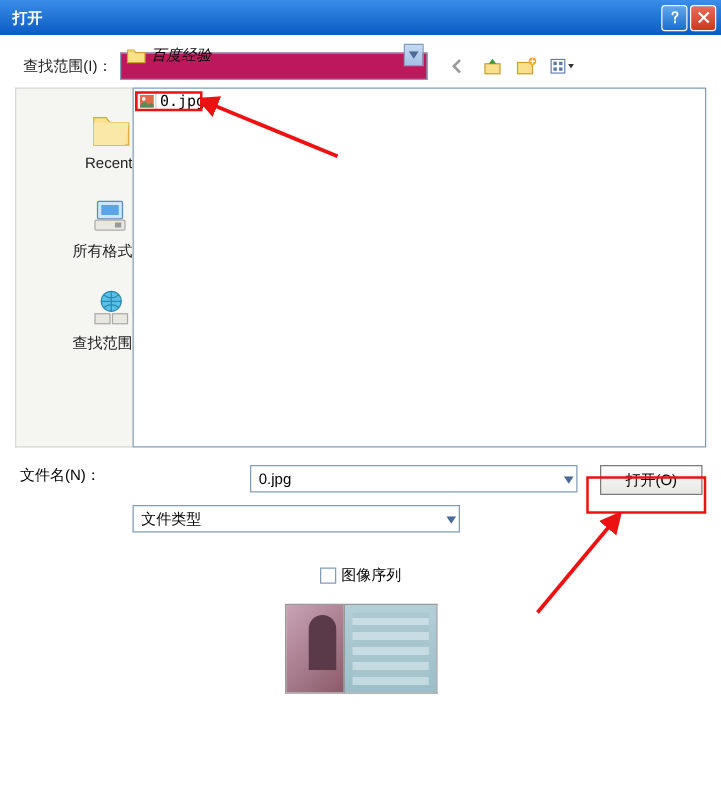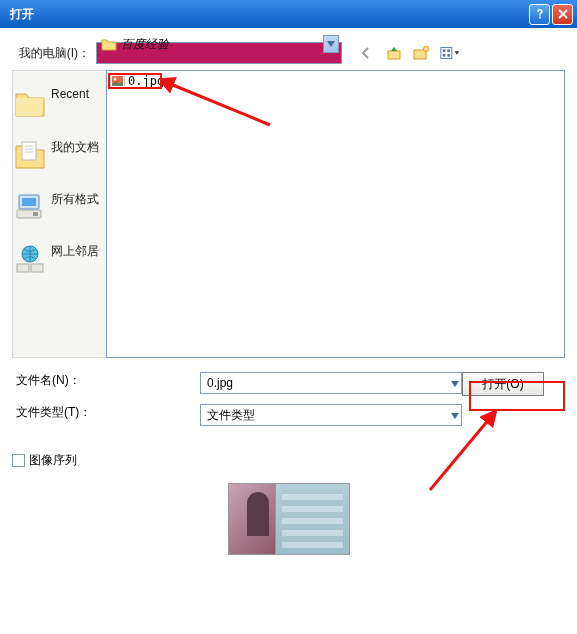--- a/index.html
+++ b/index.html
@@ -14,37 +14,37 @@
 .top-row { display: flex; align-items: center; margin-bottom: 6px; }
 .top-label { width: 84px; text-align: right; padding-right: 6px; color: #222; }
 .combo { flex: 0 0 246px; height: 22px; border: 1px solid #7f9db9; background: #be185d; display: flex; align-items: center; padding: 0 2px 18px 4px; position: relative; font-style: italic; }
 .combo .folder-icon { width: 16px; height: 14px; margin-right: 4px; }
 .combo-text { flex: 1; color: #000; }
 .combo .dd { width: 16px; height: 18px; background: linear-gradient(#c5d9f1,#a5c1e6); border: 1px solid #7f9db9; display:flex; align-items:center; justify-content:center; }
 .tool-icons { margin-left: 14px; display: flex; gap: 8px; align-items: center; }
 .ticon { width: 20px; height: 20px; display:flex; align-items:center; justify-content:center; color:#666; }
 .mid-row { display: flex; }
 .places-bar { width: 94px; background: #f5f5f2; border: 1px solid #d8d8d4; border-right: none; display: flex; flex-direction: column; align-items: center; padding-top: 10px; gap: 4px; }
-.place { display: flex; align-items: flex-start; gap: 4px; padding: 6px 0 10px 0; cursor: pointer; width: 100%; }
+.place { display: flex; flex-direction: column; align-items: flex-end; gap: 4px; padding: 6px 0 10px 0; cursor: pointer; width: 100%; }
 .place-icon { width: 34px; height: 32px; display:flex; align-items:center; justify-content:center; }
 .place-label { color: #222; }
 .file-list { flex: 1; height: 288px; border: 1px solid #7f9db9; background: #fff; padding: 2px 0 0 3px; overflow: hidden; }
 .file-item { display: flex; align-items: center; height: 16px; padding: 1px 0; cursor: pointer; }
 .file-item .imgicon { width: 15px; height: 14px; margin-right: 3px; }
 .file-name { color: #000; font-family: "SimSun", monospace; }
 .highlight-box { position: absolute; border: 2px solid #e11; pointer-events: none; }
 .bottom-form { margin-top: 14px; }
 .form-row { display: flex; align-items: flex-start; margin-bottom: 8px; }
 .form-label { width: 94px; text-align: left; padding-left: 4px; }
 .form-field { flex: 0 0 262px; }
 .text-combo { height: 22px; border: 1px solid #7f9db9; background: #fff; display: flex; align-items: center; padding: 0 2px 0 6px; }
 .text-combo span { flex:1; }
-.btn-col { }
+.btn-col { margin-left: 18px; }
 .win-btn { width: 82px; height: 24px; border: 1px solid #7a7a7a; background: linear-gradient(#fdfdfd,#e7e7e3); cursor: pointer; color: #000; display:flex; align-items:center; justify-content:center; }
-.checkbox-row { display: flex; align-items: center; margin-top: 18px; gap: 4px; }
+.checkbox-row { display: flex; align-items: center; justify-content: center; margin-top: 18px; gap: 4px; }
 .cb { width: 13px; height: 13px; border: 1px solid #7f9db9; background: #fff; }
 .preview-area { display: flex; flex-direction: column; align-items: center; margin-top: 14px; }
 .preview-img { width: 122px; height: 72px; display: flex; }
 .preview-left { width: 48px; background: linear-gradient(135deg,#c9a4b5,#8a5a6a); border: 1px solid #999; position: relative; }
 .preview-left::after { content:""; position:absolute; right:6px; top:8px; width:22px; height:44px; background:#5a3a48; border-radius: 11px 11px 0 0; }
 .preview-right { width: 74px; background: linear-gradient(#b4cfd8,#9abec8); border: 1px solid #999; border-left: none; position: relative; }
 .preview-right::before { content:""; position:absolute; inset:6px; background: repeating-linear-gradient(0deg,#d4e5ea 0 6px,#a8c5cd 6px 12px); opacity:.7; }
 svg.arrow { position: absolute; pointer-events: none; }
 </style>
 </head>
@@ -62,21 +62,21 @@
     <div class="titlebar-btn close">
       <svg viewBox="0 0 12 12">
           <path d="M2 2l8 8M10 2l-8 8" stroke="#fff" stroke-width="1.8"></path>
         </svg>
     </div>
   </div>
 
   <div class="body-area">
 
     <div class="top-row">
-      <div class="top-label">我的电脑(I)：</div>
+      <div class="top-label">查找范围(I)：</div>
       <div class="combo">
         <svg class="folder-icon" viewBox="0 0 16 14">
             <path d="M1 3h5l1.5 2H15v8H1z" fill="#fae08a" stroke="#c9a227"></path>
             <path d="M1 3h5l1 1.4H1z" fill="#e8c95a"></path>
           </svg>
         <span class="combo-text">百度经验</span>
         <div class="dd">
             <svg width="8" height="6" viewBox="0 0 8 6">
               <path d="M0 0h8L4 6z" fill="#4a6a9a"></path>
             </svg>
@@ -121,48 +121,38 @@
               <svg width="34" height="30" viewBox="0 0 34 30">
                 <path d="M3 6h10l3 4h15v18H3z" fill="#fce18a" stroke="#d4a940"></path>
                 <path d="M3 10h28l-3 18H3z" fill="#fae8a8"></path>
               </svg>
             </div>
           <span class="place-label">Recent</span>
         </div>
         <div class="place">
           <div class="place-icon">
               <svg width="34" height="30" viewBox="0 0 34 30">
-                <path d="M3 6h10l3 4h15v18H3z" fill="#fce18a" stroke="#d4a940"></path>
-                <rect x="9" y="2" width="14" height="18" fill="#fff" stroke="#bbb"></rect>
-                <path d="M12 6h8M12 9h8M12 12h8" stroke="#ccc"></path>
-              </svg>
-            </div>
-          <span class="place-label">我的文档</span>
-        </div>
-        <div class="place">
-          <div class="place-icon">
-              <svg width="34" height="30" viewBox="0 0 34 30">
                 <rect x="6" y="3" width="20" height="14" rx="1" fill="#cfe5f8" stroke="#5a8ac0"></rect>
                 <rect x="9" y="6" width="14" height="8" fill="#5aa4e8"></rect>
                 <rect x="4" y="18" width="24" height="8" rx="1" fill="#e8e8e0" stroke="#aaa"></rect>
                 <rect x="20" y="20" width="5" height="4" fill="#999"></rect>
               </svg>
             </div>
           <span class="place-label">所有格式</span>
         </div>
         <div class="place">
           <div class="place-icon">
               <svg width="34" height="30" viewBox="0 0 34 30">
                 <circle cx="17" cy="10" r="8" fill="#5ac0e8" stroke="#2a8ab0"></circle>
                 <path d="M9 10h16M17 2v16M11 5c4 3 8 3 12 0M11 15c4-3 8-3 12 0" stroke="#2a8ab0" fill="none"></path>
                 <rect x="4" y="20" width="12" height="8" fill="#e8e8e0" stroke="#aaa"></rect>
                 <rect x="18" y="20" width="12" height="8" fill="#e8e8e0" stroke="#aaa"></rect>
               </svg>
             </div>
-          <span class="place-label">网上邻居</span>
+          <span class="place-label">查找范围</span>
         </div>
       </div>
       <div class="file-list">
         <div class="file-item">
           <svg class="imgicon" viewBox="0 0 15 14">
               <rect x="0" y="0" width="15" height="14" fill="#fff" stroke="#999"></rect>
               <rect x="2" y="2" width="11" height="10" fill="#e06a4a"></rect>
               <circle cx="5" cy="5" r="1.5" fill="#fff"></circle>
               <path d="M2 10l4-3 3 3 2-2 2 2v2H2z" fill="#5a8a5a"></path>
             </svg>
@@ -183,21 +173,20 @@
                 </svg></div>
           </div>
         </div>
         <div class="btn-col">
           <button class="win-btn">
               <span>打开(O)</span>
             </button>
         </div>
       </div>
       <div class="form-row">
-        <div class="form-label">文件类型(T)：</div>
         <div style="width:94px"></div>
         <div class="form-field">
           <div class="text-combo">
             <span>文件类型</span>
             <div class="dd"><svg width="8" height="6" viewBox="0 0 8 6">
                   <path d="M0 0h8L4 6z" fill="#4a6a9a"></path>
                 </svg></div>
           </div>
         </div>
       </div>

